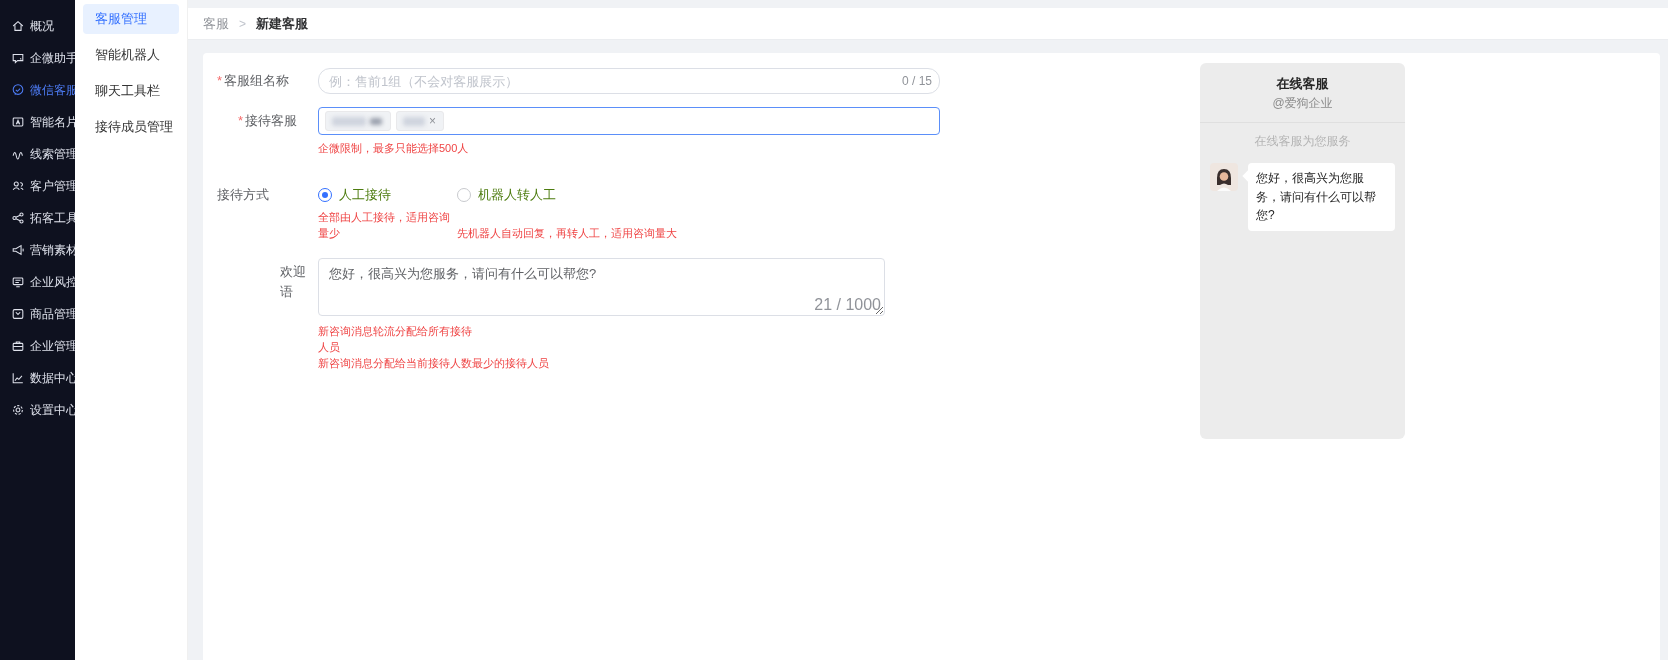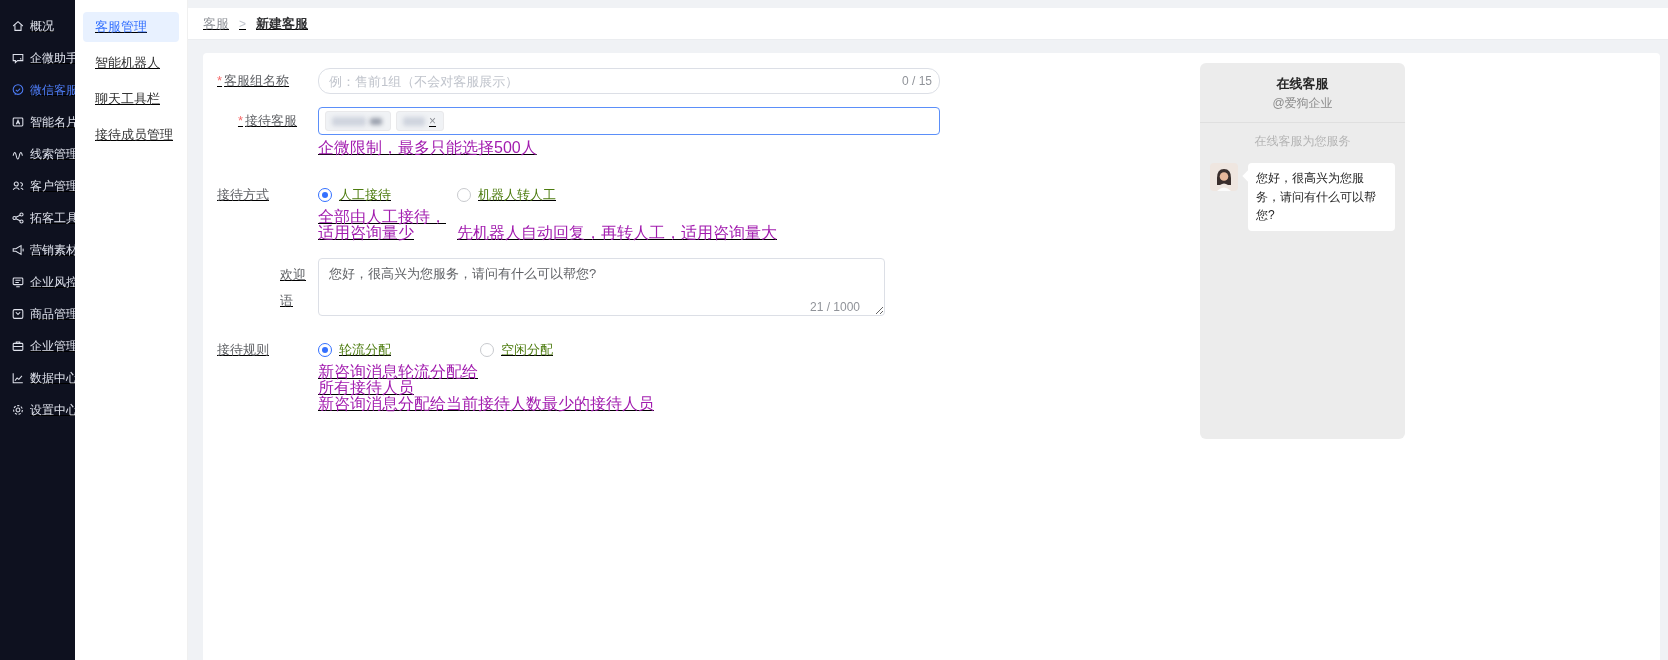--- a/index.html
+++ b/index.html
@@ -1,85 +1,85 @@
 <!DOCTYPE html>
 <html><head>
 <meta charset="utf-8">
 <style>
   * { margin:0; padding:0; box-sizing:border-box; }
   html,body { width:1668px; height:660px; overflow:hidden;
     font-family:"Liberation Sans","DejaVu Sans",sans-serif; }
-  .app { display:flex; width:1668px; height:660px; background:#f0f2f5;text-decoration:underline; }
+  .app { display:flex; width:1668px; height:660px; background:#f0f2f5; }
 
   
   .sidebar { width:75px; height:660px; background:#0e111f; flex:none; padding-top:10px; }
   .side-item { display:flex; align-items:center; gap:5px; height:32px; padding-left:11px;
     color:#dfe2ec; font-size:12px; cursor:pointer; white-space:nowrap; }
   .side-item .ic { width:14px; height:14px; flex:none; display:flex; align-items:center; }
   .side-item svg { width:14px; height:14px; display:block; }
   .side-item.active { color:#4e7df7; }
 
   
-  .submenu { width:113px; height:660px; background:#fff; flex:none; padding-top:12px;
+  .submenu { width:113px; height:660px; background:#fff; flex:none; padding-top:4px;
     border-right:1px solid #f0f0f0; }
   .sub-item { height:30px; line-height:30px; margin:0 8px 6px 8px; padding-left:12px;
     font-size:13px; color:#333; border-radius:4px; cursor:pointer; white-space:nowrap; }
   .sub-item.active { background:#e8f1ff; color:#3370ff; }
 
   
   .content { flex:1; display:flex; flex-direction:column; background:#f0f2f5; padding-top:8px; }
   .breadcrumb-bar { height:32px; background:#fff; display:flex; align-items:center;
     padding-left:15px; border-bottom:1px solid #ebedf0; font-size:13px; }
   .bc-parent { color:#909399; }
   .bc-sep { color:#c0c4cc; margin:0 10px; font-size:12px; }
   .bc-current { color:#303133; font-weight:bold; }
 
   .card { background:#fff; border-radius:4px 4px 0 0; margin:13px 8px 0 15px;
     flex:1; position:relative; }
 
   
   .form { padding:15px 0 0 14px; font-size:13px; color:#606266; }
   .form-row { display:flex; align-items:flex-start; }
   .form-label { width:101px; flex:none; line-height:26px; color:#606266; }
-  .form-label.indent { padding-left:63px; line-height:26px; padding-top:4px; }
+  .form-label.indent { padding-left:63px; line-height:20px; padding-top:4px; }
   .req { color:#f56c6c; margin-right:2px; }
 
   .input-wrap { position:relative; width:622px; }
   .text-input { width:622px; height:26px; border:1px solid #dcdfe6; border-radius:12px;
     padding:0 52px 0 10px; font-size:13px; color:#8b5cf6; outline:none; background:#fff;
     font-family:inherit; }
   .text-input::placeholder { color:#c0c4cc; }
   .counter-in { position:absolute; right:8px; top:0; line-height:26px; font-size:12px; color:#909399; }
 
   .tag-input { width:622px; min-height:28px; border:1px solid #5b8ff9; border-radius:4px;
     display:flex; align-items:center; gap:5px; padding:2px 6px; background:#fff; }
   .tag { height:20px; background:#f0f2f5; border:1px solid #e9e9eb; border-radius:3px;
     display:flex; align-items:center; gap:4px; padding:0 6px; }
   .blur-blob { display:inline-block; height:9px; border-radius:2px; background:#cfd4de;
     filter:blur(2px); }
   .blur-blob.dark { background:#9aa0ad; height:7px; }
   .tag-close { color:#909399; font-size:12px; line-height:1; cursor:pointer; }
 
-  .helper { color:#a21caf; font-size:16px; line-height:16px; }
+  .helper { color:#ef4444; font-size:11px; line-height:16px; }
   .helper-row { margin-left:101px; display:flex; }
 
   .radio-line { display:flex; align-items:center; height:20px; }
   .radio-opt { display:flex; align-items:center; cursor:pointer; }
   .radio-circle { width:14px; height:14px; border-radius:50%; border:1px solid #c8cace;
     background:#fff; margin-right:7px; flex:none; position:relative; }
   .radio-opt.checked .radio-circle { border-color:#3370ff; }
   .radio-opt.checked .radio-circle::after { content:""; position:absolute; left:3px; top:3px;
     width:6px; height:6px; border-radius:50%; background:#3370ff; }
   .radio-label { color:#4d7c0f; font-size:13px; }
 
   .ta-wrap { position:relative; width:567px; }
   .welcome-ta { width:567px; height:58px; border:1px solid #dcdfe6; border-radius:4px;
     padding:5px 10px; font-size:13px; color:#606266; line-height:1.5; resize:both;
     font-family:inherit; outline:none; }
-  .ta-counter { position:absolute; right:25px; bottom:5px; font-size:12px; color:#909399; }
+  .ta-counter { position:absolute; right:4px; bottom:5px; font-size:16px; color:#909399; }
 
   
   .preview { position:absolute; left:997px; top:10px; width:205px; height:376px;
     background:#ececec; border-radius:6px; padding-top:12px; }
   .pv-title { text-align:center; font-size:13px; font-weight:bold; color:#262626; }
   .pv-sub { text-align:center; font-size:12px; color:#8c8c8c; margin-top:2px; }
   .pv-divider { border-bottom:1px solid #dfdfdf; margin-top:10px; }
   .pv-note { text-align:center; font-size:12px; color:#b3b3b3; margin-top:10px; }
   .pv-chat { display:flex; padding:0 10px; margin-top:13px; }
   .pv-avatar { width:28px; height:28px; border-radius:4px; overflow:hidden; flex:none; }
@@ -281,33 +281,20 @@
         </div>
 
         <div class="form-row" style="margin-top:17px;">
           <div class="form-label indent">欢迎语</div>
           <div class="ta-wrap">
             <textarea class="welcome-ta" style="">您好，很高兴为您服务，请问有什么可以帮您?</textarea>
             <span class="ta-counter">21 / 1000</span>
           </div>
         </div>
 
-        <div class="form-row" style="margin-top:21px;">
-          <div class="form-label" style="line-height:20px;">接待规则</div>
-          <div class="radio-line">
-            <div class="radio-opt checked" style="width:162px;">
-              <span class="radio-circle"></span>
-              <span class="radio-label">轮流分配</span>
-            </div>
-            <div class="radio-opt">
-              <span class="radio-circle"></span>
-              <span class="radio-label">空闲分配</span>
-            </div>
-          </div>
-        </div>
         <div class="helper-row" style="margin-top:4px;flex-direction:column;">
           <span class="helper" style="width:162px;flex:none;">新咨询消息轮流分配给所有接待人员</span>
           <span class="helper">新咨询消息分配给当前接待人数最少的接待人员</span>
         </div>
 
       </div>
 
       <div class="preview">
         <div class="pv-title">在线客服</div>
         <div class="pv-sub">@爱狗企业</div>

